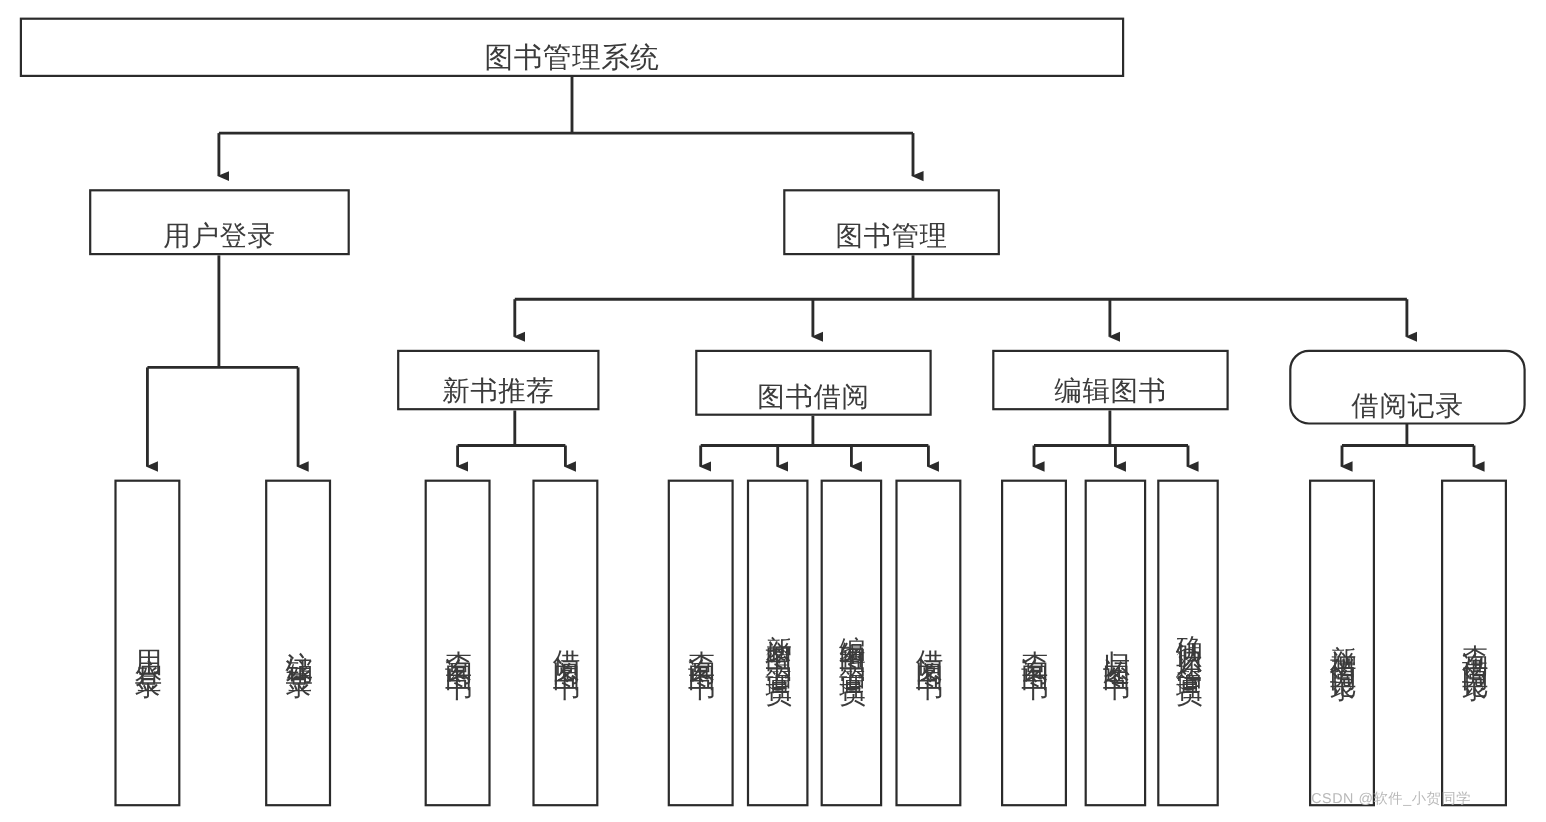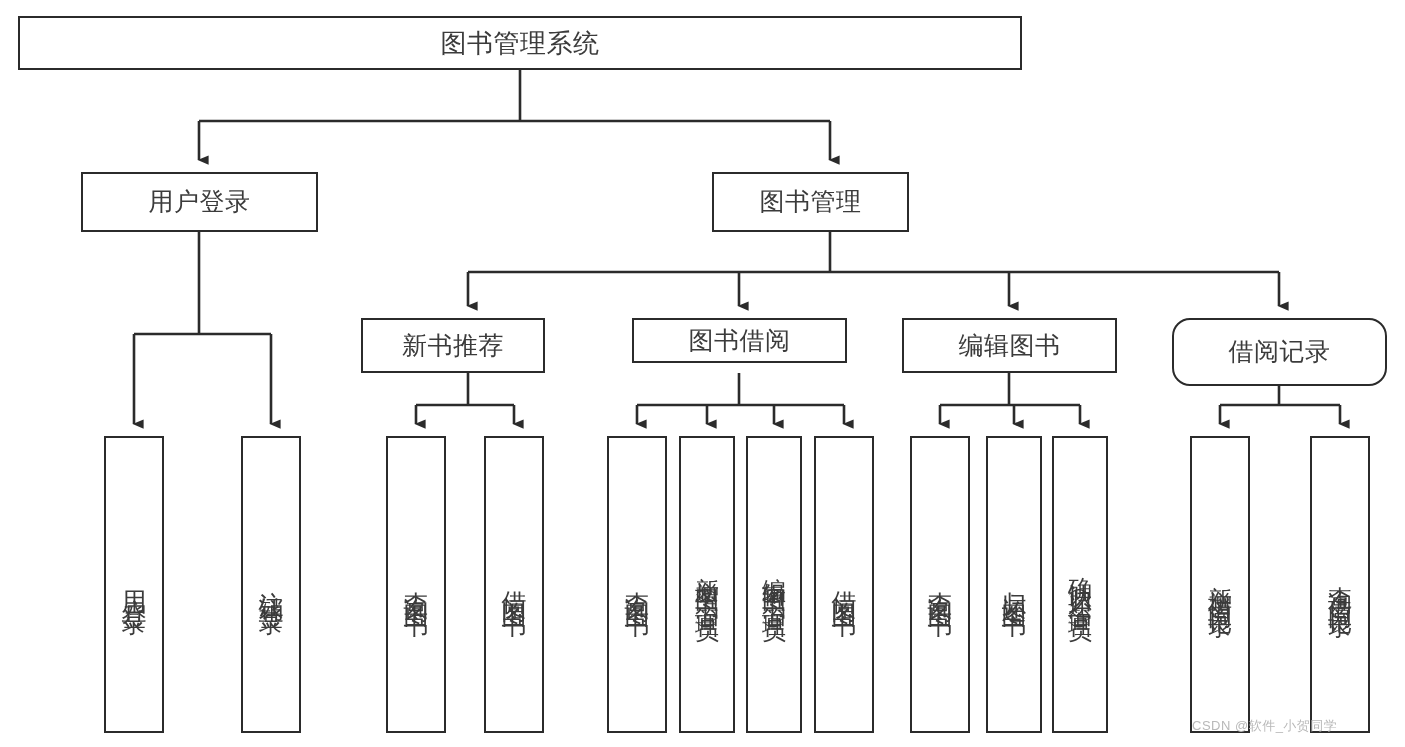--- a/index.html
+++ b/index.html
@@ -24,21 +24,21 @@
     width: 1405px;
     height: 747px;
     pointer-events: none;
   }
   .node {
     position: absolute;
     box-sizing: border-box;
     background: #ffffff;
     border: 2px solid #2b2b2b;
     display: flex;
-    align-items: center;
+    align-items: flex-end;
     justify-content: center;
     overflow: hidden;
   }
   .node-label {
     color: #3b3b3b;
     text-align: center;
     line-height: 1.18;
     white-space: pre;
   }
   
@@ -126,21 +126,21 @@
       </div>
       <div class="node horiz" style="left: 81px; top: 172px; width: 237px; height: 60px;">
         <span class="node-label">用户登录</span>
       </div>
       <div class="node horiz" style="left: 712px; top: 172px; width: 197px; height: 60px;">
         <span class="node-label">图书管理</span>
       </div>
       <div class="node horiz" style="left: 361px; top: 318px; width: 184px; height: 55px;">
         <span class="node-label">新书推荐</span>
       </div>
-      <div class="node horiz" style="left: 632px; top: 318px; width: 215px; height: 45px;">
+      <div class="node horiz" style="left: 632px; top: 318px; width: 215px; height: 60px;">
         <span class="node-label">图书借阅</span>
       </div>
       <div class="node horiz" style="left: 902px; top: 318px; width: 215px; height: 55px;">
         <span class="node-label">编辑图书</span>
       </div>
       <div class="node horiz" style="left: 1172px; top: 318px; width: 215px; height: 68px; border-radius: 18px;">
         <span class="node-label">借阅记录</span>
       </div>
       <div class="node vert" style="left: 104px; top: 436px; width: 60px; height: 297px;">
         <span class="node-label">用户登录</span>

